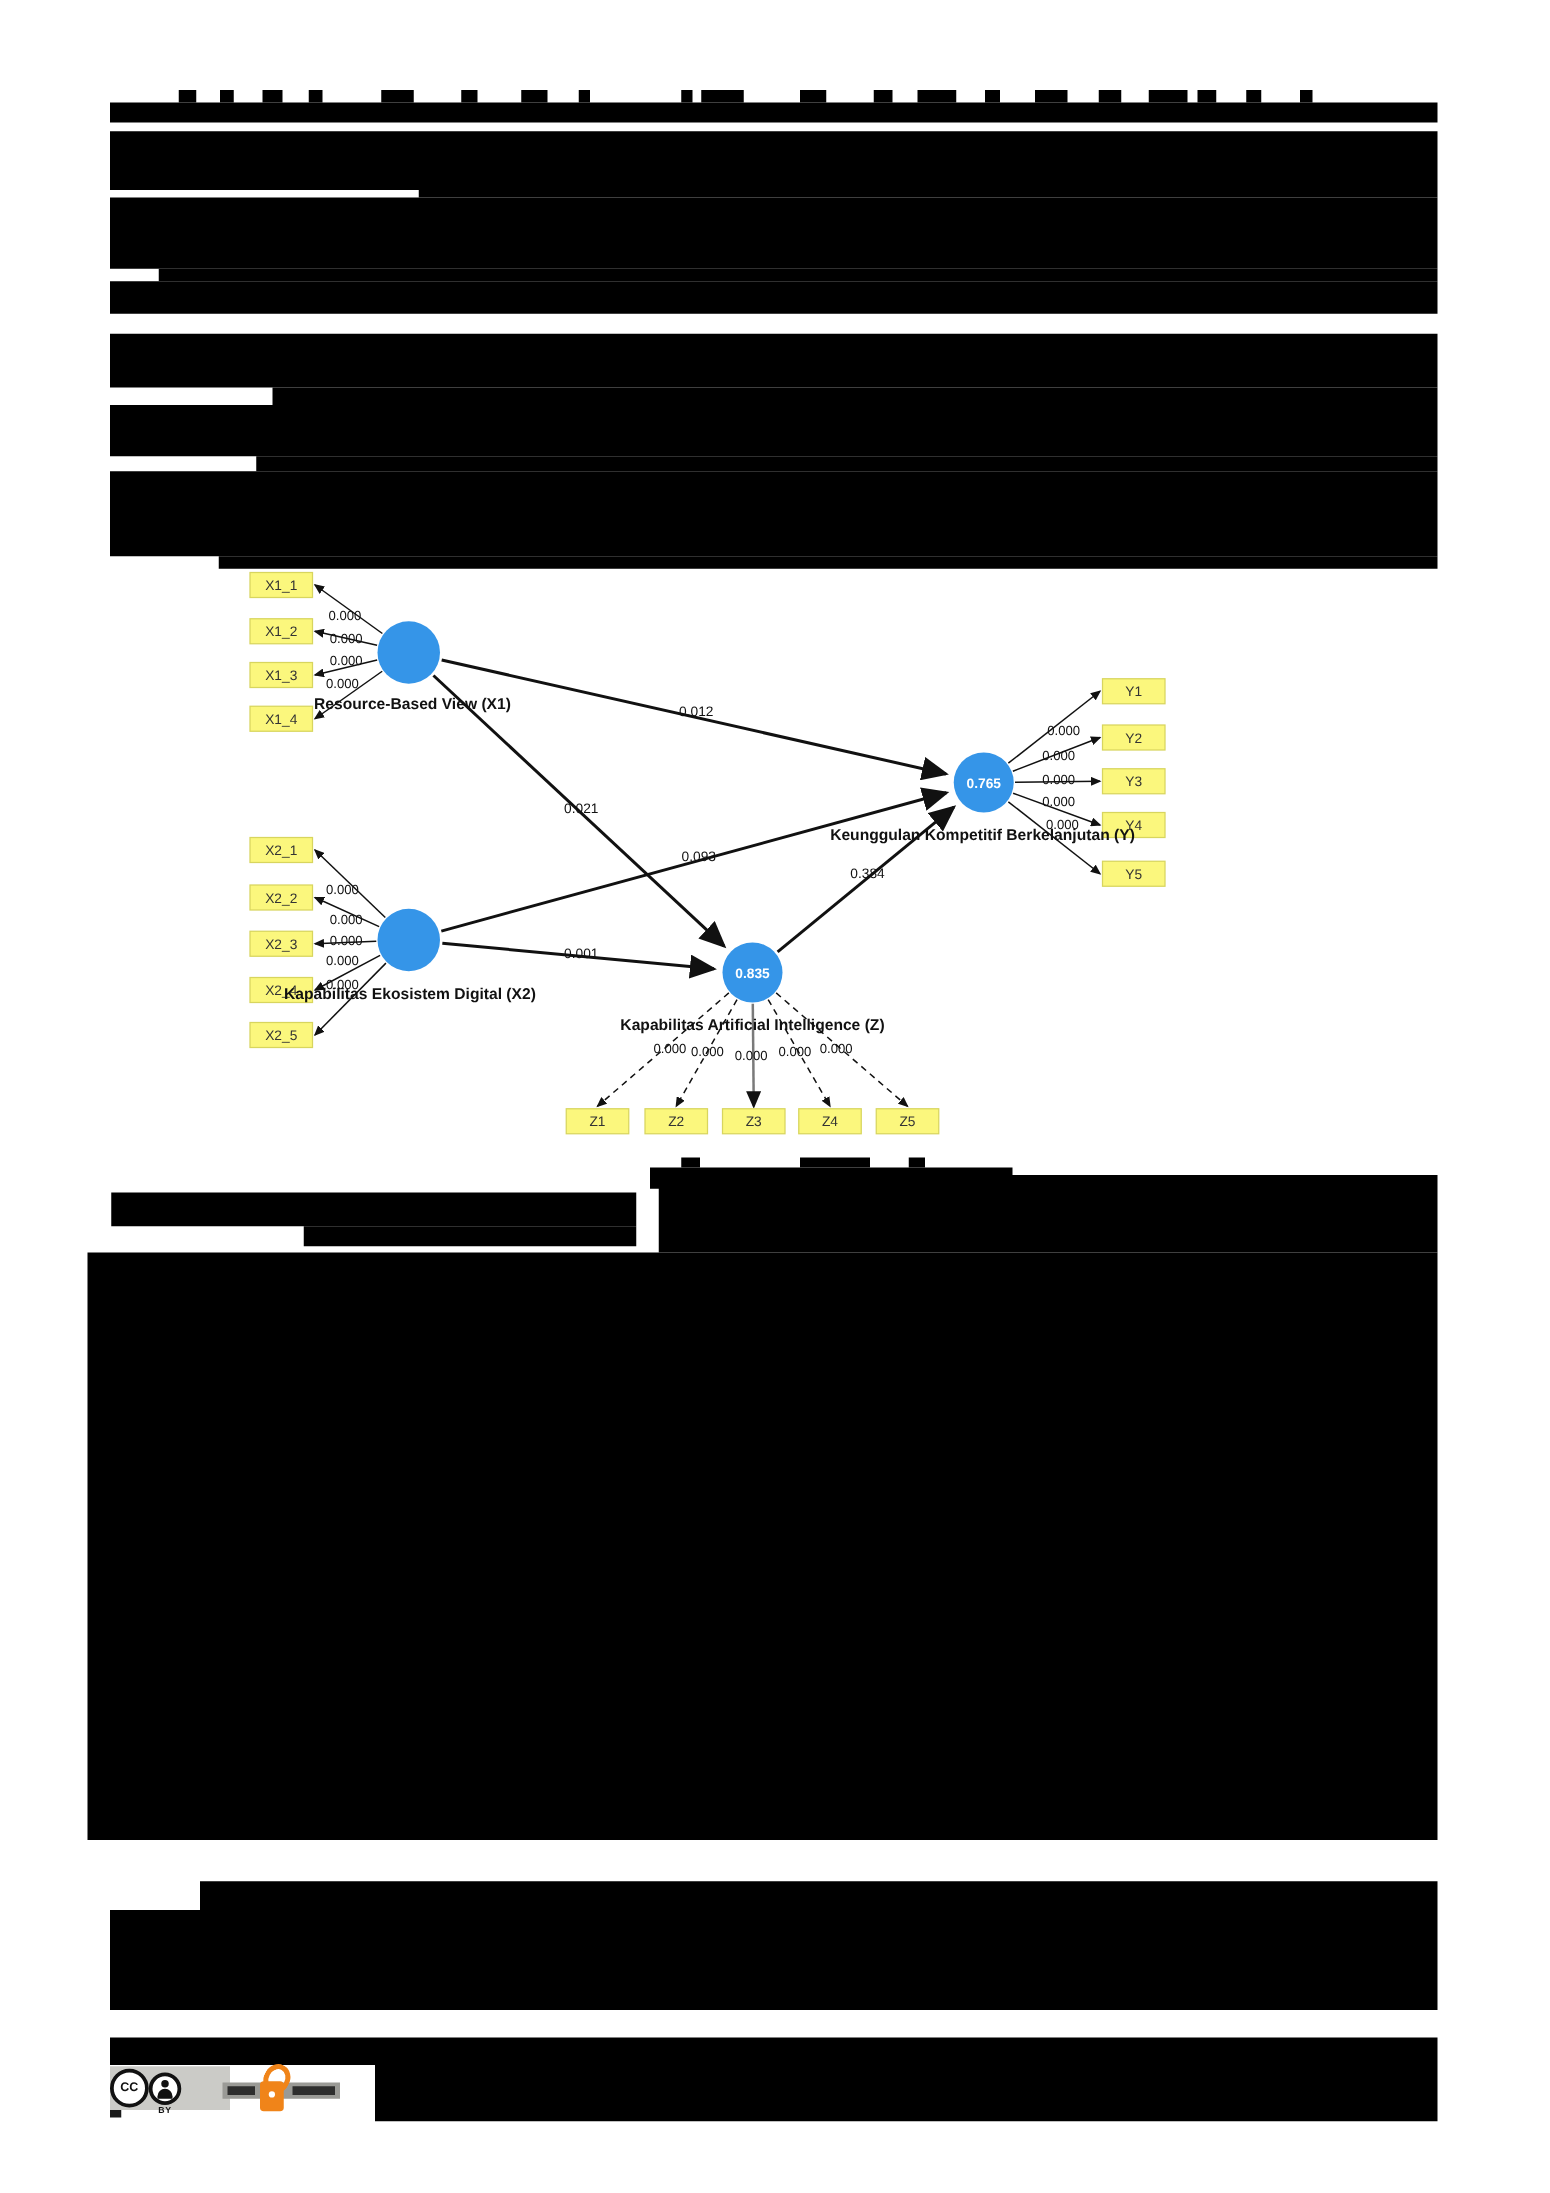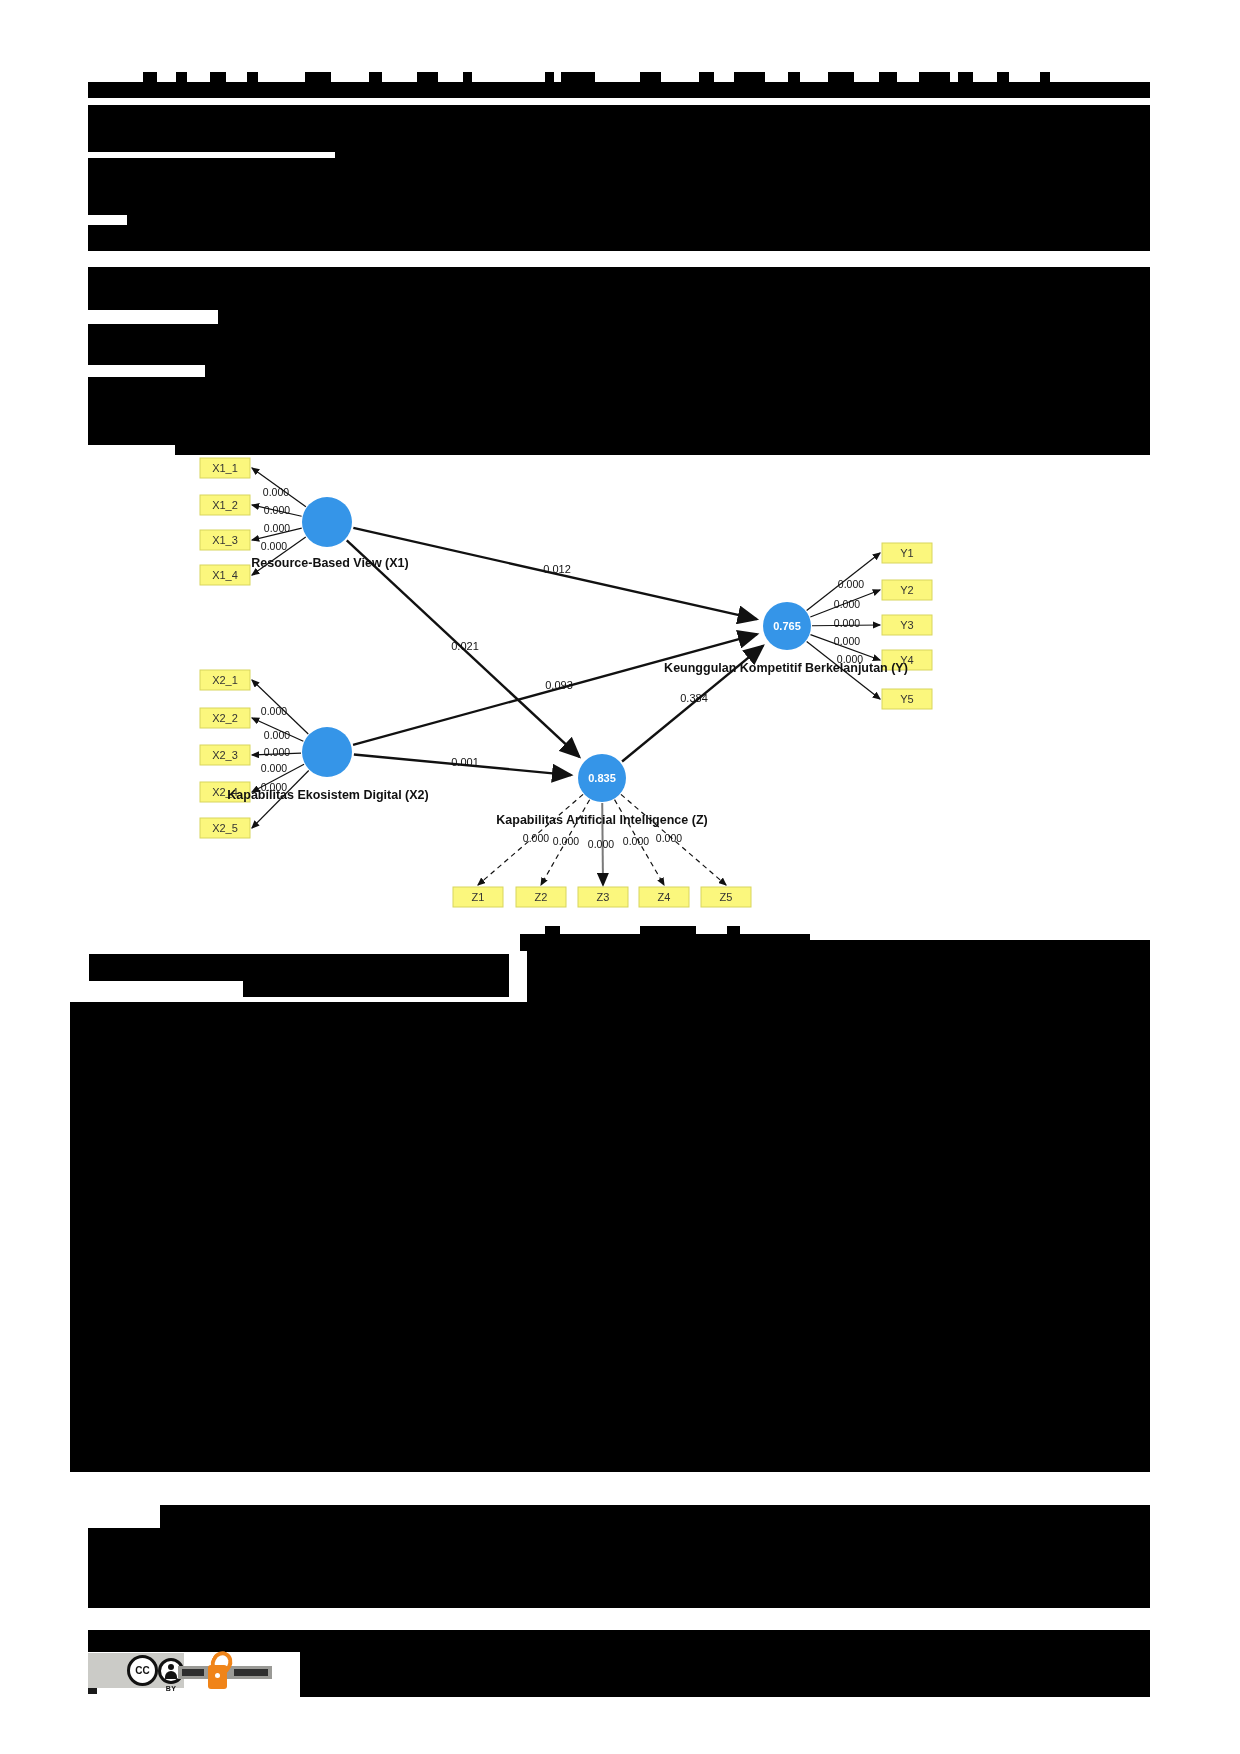--- a/index.html
+++ b/index.html
@@ -2,21 +2,21 @@
 <html><head>
 <meta charset="utf-8">
 <style>
   html,body{margin:0;padding:0;background:#ffffff;}
   #page{position:relative;width:1240px;height:1754px;background:#ffffff;overflow:hidden;
         font-family:"Liberation Sans",sans-serif;}
   .redact{position:absolute;background:#000000;}
   #diagram-svg{position:absolute;left:0;top:0;}
   
   #cc-badge{position:absolute;left:88px;top:1653px;width:96px;height:35px;background:#cbcbc7;
-            display:flex;align-items:center;justify-content:flex-end;}
+            display:flex;align-items:center;justify-content:flex-start;}
   .cc-circle{width:25px;height:25px;border:3px solid #111;border-radius:50%;background:#fff;
              display:flex;align-items:center;justify-content:center;font-weight:bold;font-size:10px;color:#111;}
   .by-wrap{display:flex;flex-direction:column;align-items:center;margin-top:8px;}
   .by-circle{width:20px;height:20px;border:3px solid #111;border-radius:50%;background:#fff;
              position:relative;overflow:hidden;}
   .by-head{position:absolute;left:7px;top:3px;width:6px;height:6px;border-radius:50%;background:#111;}
   .by-body{position:absolute;left:4px;top:10px;width:12px;height:8px;border-radius:6px 6px 0 0;background:#111;}
   .by-label{font-size:7px;font-weight:bold;color:#111;margin-top:1px;letter-spacing:.5px;}
   #badge-dark-chip{position:absolute;left:88px;top:1688px;width:9px;height:6px;background:#1a1a1a;}
   #oa-wordmark{position:absolute;left:178px;top:1666px;width:94px;height:13px;background:#9a9a96;overflow:hidden;}

